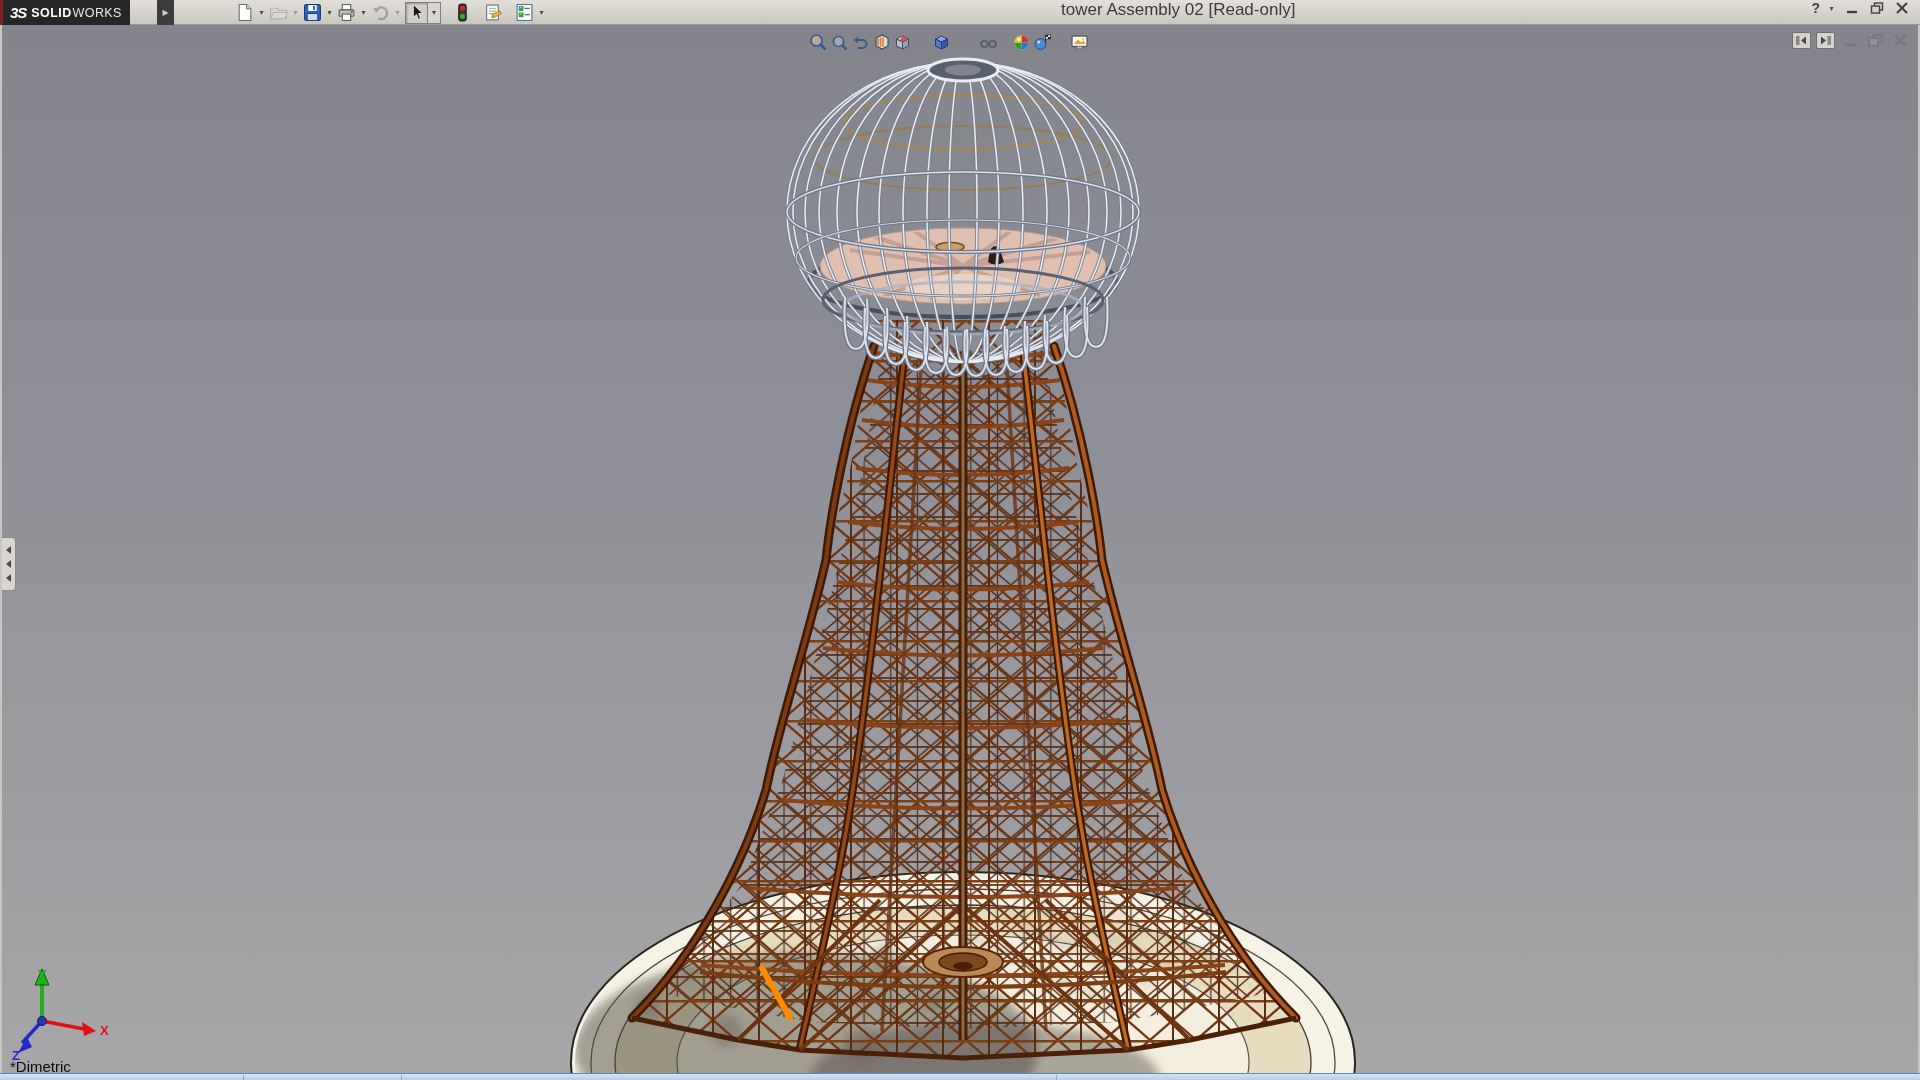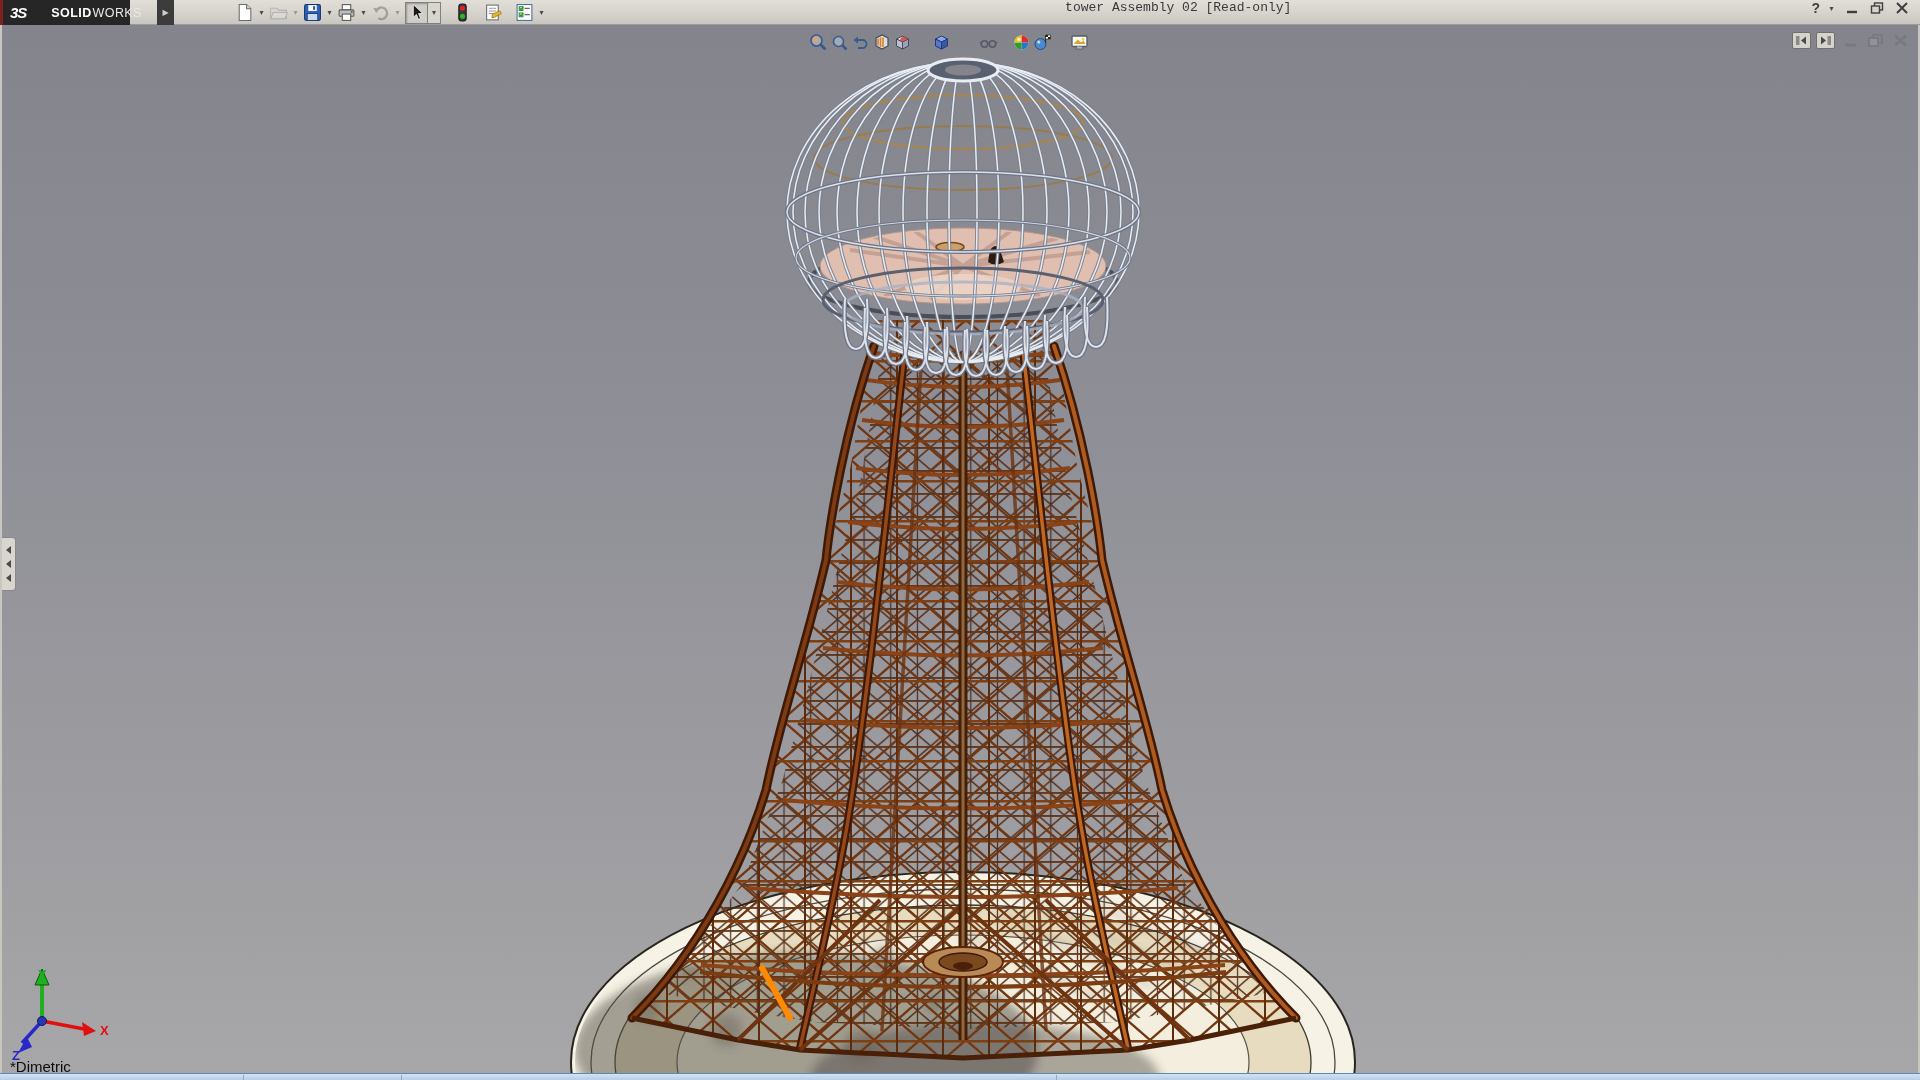--- a/index.html
+++ b/index.html
@@ -7,38 +7,38 @@
     font-family:"Liberation Sans","DejaVu Sans",sans-serif; }
 
   
   .titlebar { position:absolute; top:0; left:0; width:1920px; height:25px;
     background:linear-gradient(180deg,#e2dfd9 0%,#d6d3cd 55%,#c9c6c0 100%);
     border-bottom:1px solid #9a9a9a; display:flex; align-items:flex-start; z-index:30;gap:27px; }
   .brand { height:25px; width:130px; background:#262626; color:#fff;
     display:flex; align-items:center; padding-left:6px; gap:5px; position:relative; }
   .brand::before { content:""; position:absolute; left:0; top:0; width:3px; height:25px; background:#7d2020; }
   .brand .mono { font-style:italic; font-weight:bold; font-size:15px; letter-spacing:-1px; margin-left:4px;}
-  .brand .w1 { font-weight:700; font-size:12.5px; letter-spacing:.4px;margin-left:20px; }
+  .brand .w1 { font-weight:700; font-size:12.5px; letter-spacing:.4px; }
   .brand .w2 { font-weight:400; font-size:12.5px; letter-spacing:.4px; margin-left:-4px; color:#e8e8e8;}
   .flyout { height:25px; width:17px; background:#3c3c3c; color:#cfcfcf; font-size:8px;
     display:flex; align-items:center; justify-content:center; cursor:pointer; }
   .main-toolbar { display:flex; align-items:center; margin-left:32px; height:25px; }
   .tb-btn { height:22px; display:flex; align-items:center; padding:0 1px; border:1px solid transparent; }
   .tb-btn svg { width:19px; height:19px; }
   .tb-btn.disabled svg { opacity:.42; filter:grayscale(.9); }
   .dd { font-size:8px; color:#4a4a4a; width:11px; text-align:center; cursor:pointer; }
   .dd.dim { color:#9a9a9a; }
   .sel-wrap { display:flex; align-items:center; margin:0 2px; }
   .sel-wrap .pressed { background:#d0cdc7; border:1px solid #808080;
     box-shadow:inset 1px 1px 2px rgba(0,0,0,.28); }
   .sel-wrap .dd-box { height:22px; width:13px; border:1px solid #808080; border-left:none;
     background:#d8d5cf; display:flex; align-items:center; justify-content:center; }
   .gap8 { width:8px; }
-  .win-title { flex:1; text-align:center; font-size:13px; color:#3a3a3a;
-    white-space:nowrap; overflow:hidden;font-family:Liberation Mono, monospace; }
+  .win-title { flex:1; text-align:center; font-size:17px; color:#3a3a3a;
+    white-space:nowrap; overflow:hidden; }
   .main-controls { display:flex; align-items:center; gap:4px; padding-right:8px; }
   .help-q { font-size:14px; font-weight:bold; color:#3f3f3f; cursor:pointer; padding:0 2px;}
   .wc-btn { width:21px; height:16px; display:flex; align-items:center; justify-content:center; cursor:pointer; }
   .wc-btn svg { width:14px; height:12px; }
 
   
   .viewport { position:absolute; top:25px; left:0; width:1920px; height:1048px;
     background:linear-gradient(180deg,#84848d 0%,#8f8f97 40%,#9d9da1 75%,#a7a7a9 100%);
     border-left:2px solid #c9c6c0; border-right:2px solid #c9c6c0; overflow:hidden; }
   .scene { position:absolute; left:-2px; top:-25px; width:1920px; height:1080px; }

